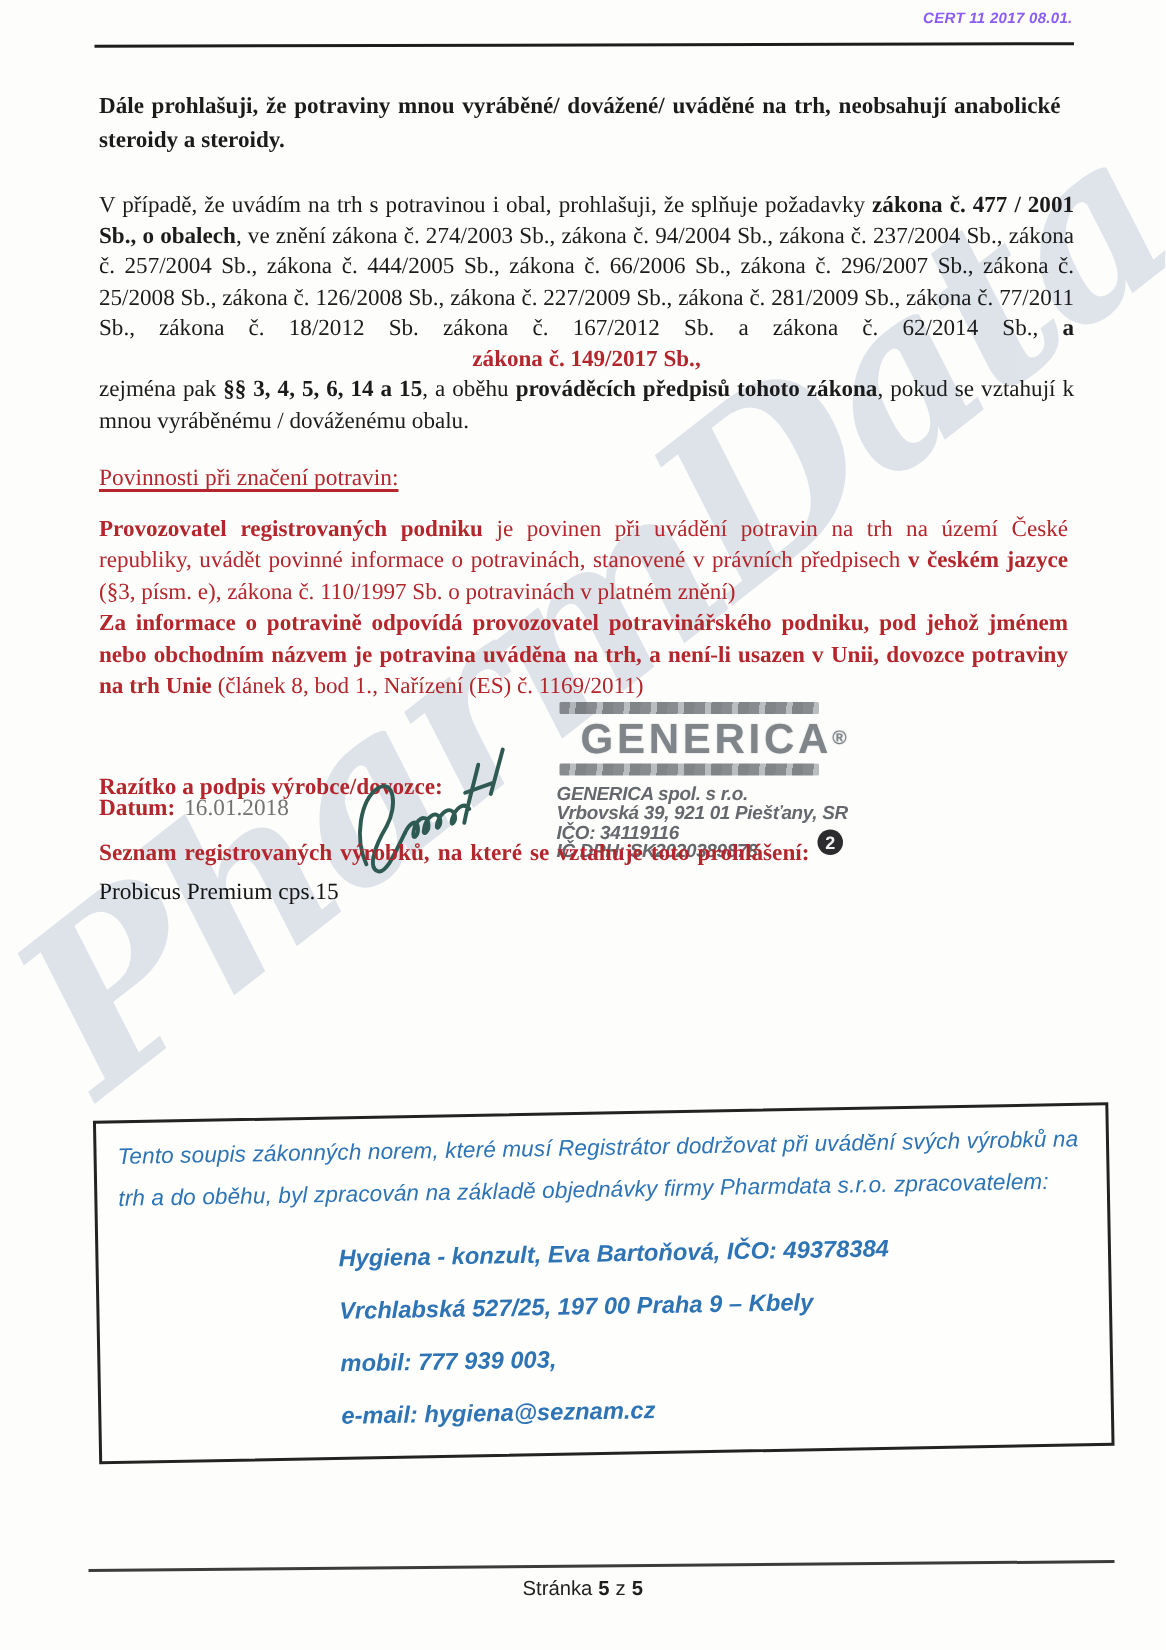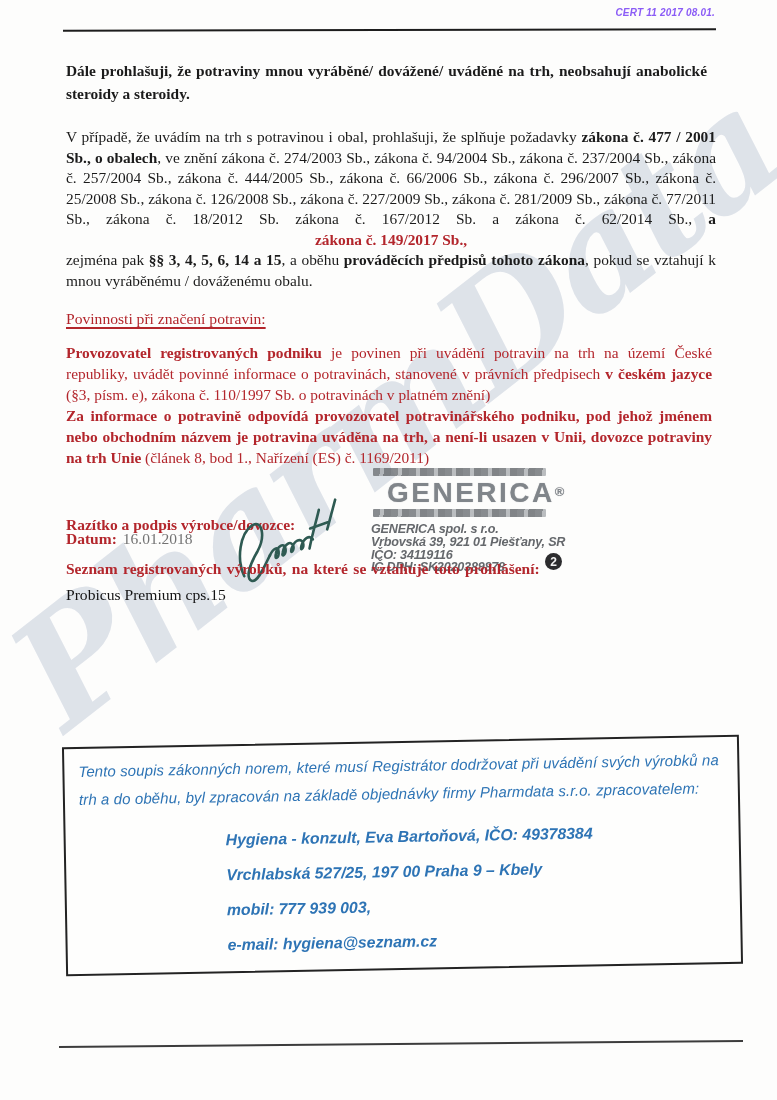--- a/index.html
+++ b/index.html
@@ -147,14 +147,17 @@
 
   <div class="abs info-box">
     <div class="info-intro">Tento soupis zákonných norem, které musí Registrátor dodržovat při uvádění svých výrobků na trh a do oběhu, byl zpracován na základě objednávky firmy Pharmdata s.r.o. zpracovatelem:</div>
     <div class="info-line first">Hygiena - konzult, Eva Bartoňová, IČO: 49378384</div>
     <div class="info-line">Vrchlabská 527/25, 197 00  Praha 9 – Kbely</div>
     <div class="info-line">mobil: 777 939 003,</div>
     <div class="info-line">e-mail: hygiena@seznam.cz</div>
   </div>
 
   <div class="abs footer-rule"></div>
+  <div class="abs footer-text">
+    <span>Stránka</span><span class="fb">5</span><span>z</span><span class="fb">5</span>
+  </div>
 
 </div>
 
 </body></html>

